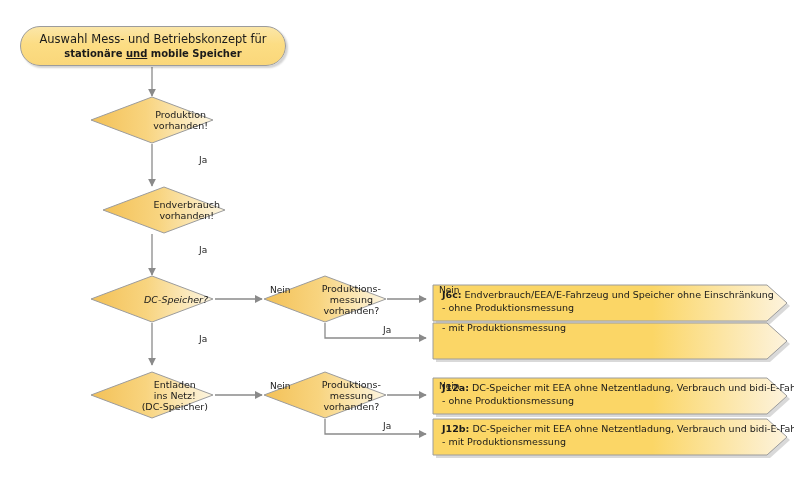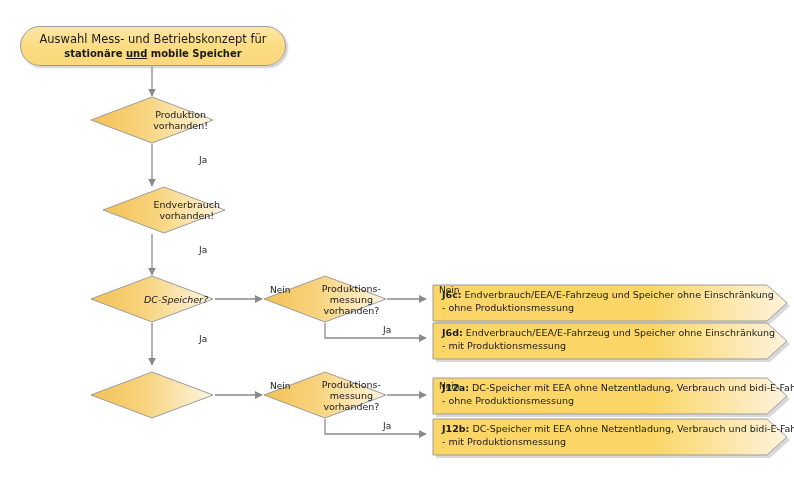--- a/index.html
+++ b/index.html
@@ -187,20 +187,23 @@
   </svg>
   <div class="dlabel">Produktions-
 messung
 vorhanden?</div>
 </div>
 
 <div class="diamond" style="left:90px; top:371px; width:124px; height:48px;">
   <svg width="124" height="48" viewBox="0 0 124 48">
     <polygon points="62,1 123,24 62,47 1,24" fill="url(#gDiamond)" stroke="#9c9c9c" stroke-width="1"></polygon>
   </svg>
+  <div class="dlabel">Entladen
+ins Netz!
+(DC-Speicher)</div>
 </div>
 
 <div class="diamond" style="left:263px; top:371px; width:124px; height:48px;">
   <svg width="124" height="48" viewBox="0 0 124 48">
     <polygon points="62,1 123,24 62,47 1,24" fill="url(#gDiamond)" stroke="#9c9c9c" stroke-width="1"></polygon>
   </svg>
   <div class="dlabel">Produktions-
 messung
 vorhanden?</div>
 </div>
@@ -212,21 +215,20 @@
   </svg>
   <div class="rtext"><span class="code">J6c:</span><span> Endverbrauch/EEA/E-Fahrzeug und Speicher ohne Einschränkung</span></div>
   <div class="rtext" style="padding-top:0">- ohne Produktionsmessung</div>
 </div>
 
 <div class="result" style="left:432px; top:322px; width:358px; height:37px;">
   <svg width="358" height="41" viewBox="0 0 358 41">
     <polygon points="2,38 336,38 356,20 336,2 2,2" fill="#b9b9b9" opacity="0.55" transform="translate(2,2)"></polygon>
     <polygon points="1,37 335,37 355,19 335,1 1,1" fill="url(#gResult)" stroke="#9c9c9c" stroke-width="1"></polygon>
   </svg>
-  <div class="rtext"><span class="code">J6d:</span><span> Endverbrauch/EEA/E-Fahrzeug und Speicher ohne Einschränkung</span></div>
   <div class="rtext" style="padding-top:0">- mit Produktionsmessung</div>
 </div>
 
 <div class="result" style="left:432px; top:377px; width:358px; height:37px;">
   <svg width="358" height="41" viewBox="0 0 358 41">
     <polygon points="2,38 336,38 356,20 336,2 2,2" fill="#b9b9b9" opacity="0.55" transform="translate(2,2)"></polygon>
     <polygon points="1,37 335,37 355,19 335,1 1,1" fill="url(#gResult)" stroke="#9c9c9c" stroke-width="1"></polygon>
   </svg>
   <div class="rtext"><span class="code">J12a:</span><span> DC-Speicher mit EEA ohne Netzentladung, Verbrauch und bidi-E-Fahrz.</span></div>
   <div class="rtext" style="padding-top:0">- ohne Produktionsmessung</div>

